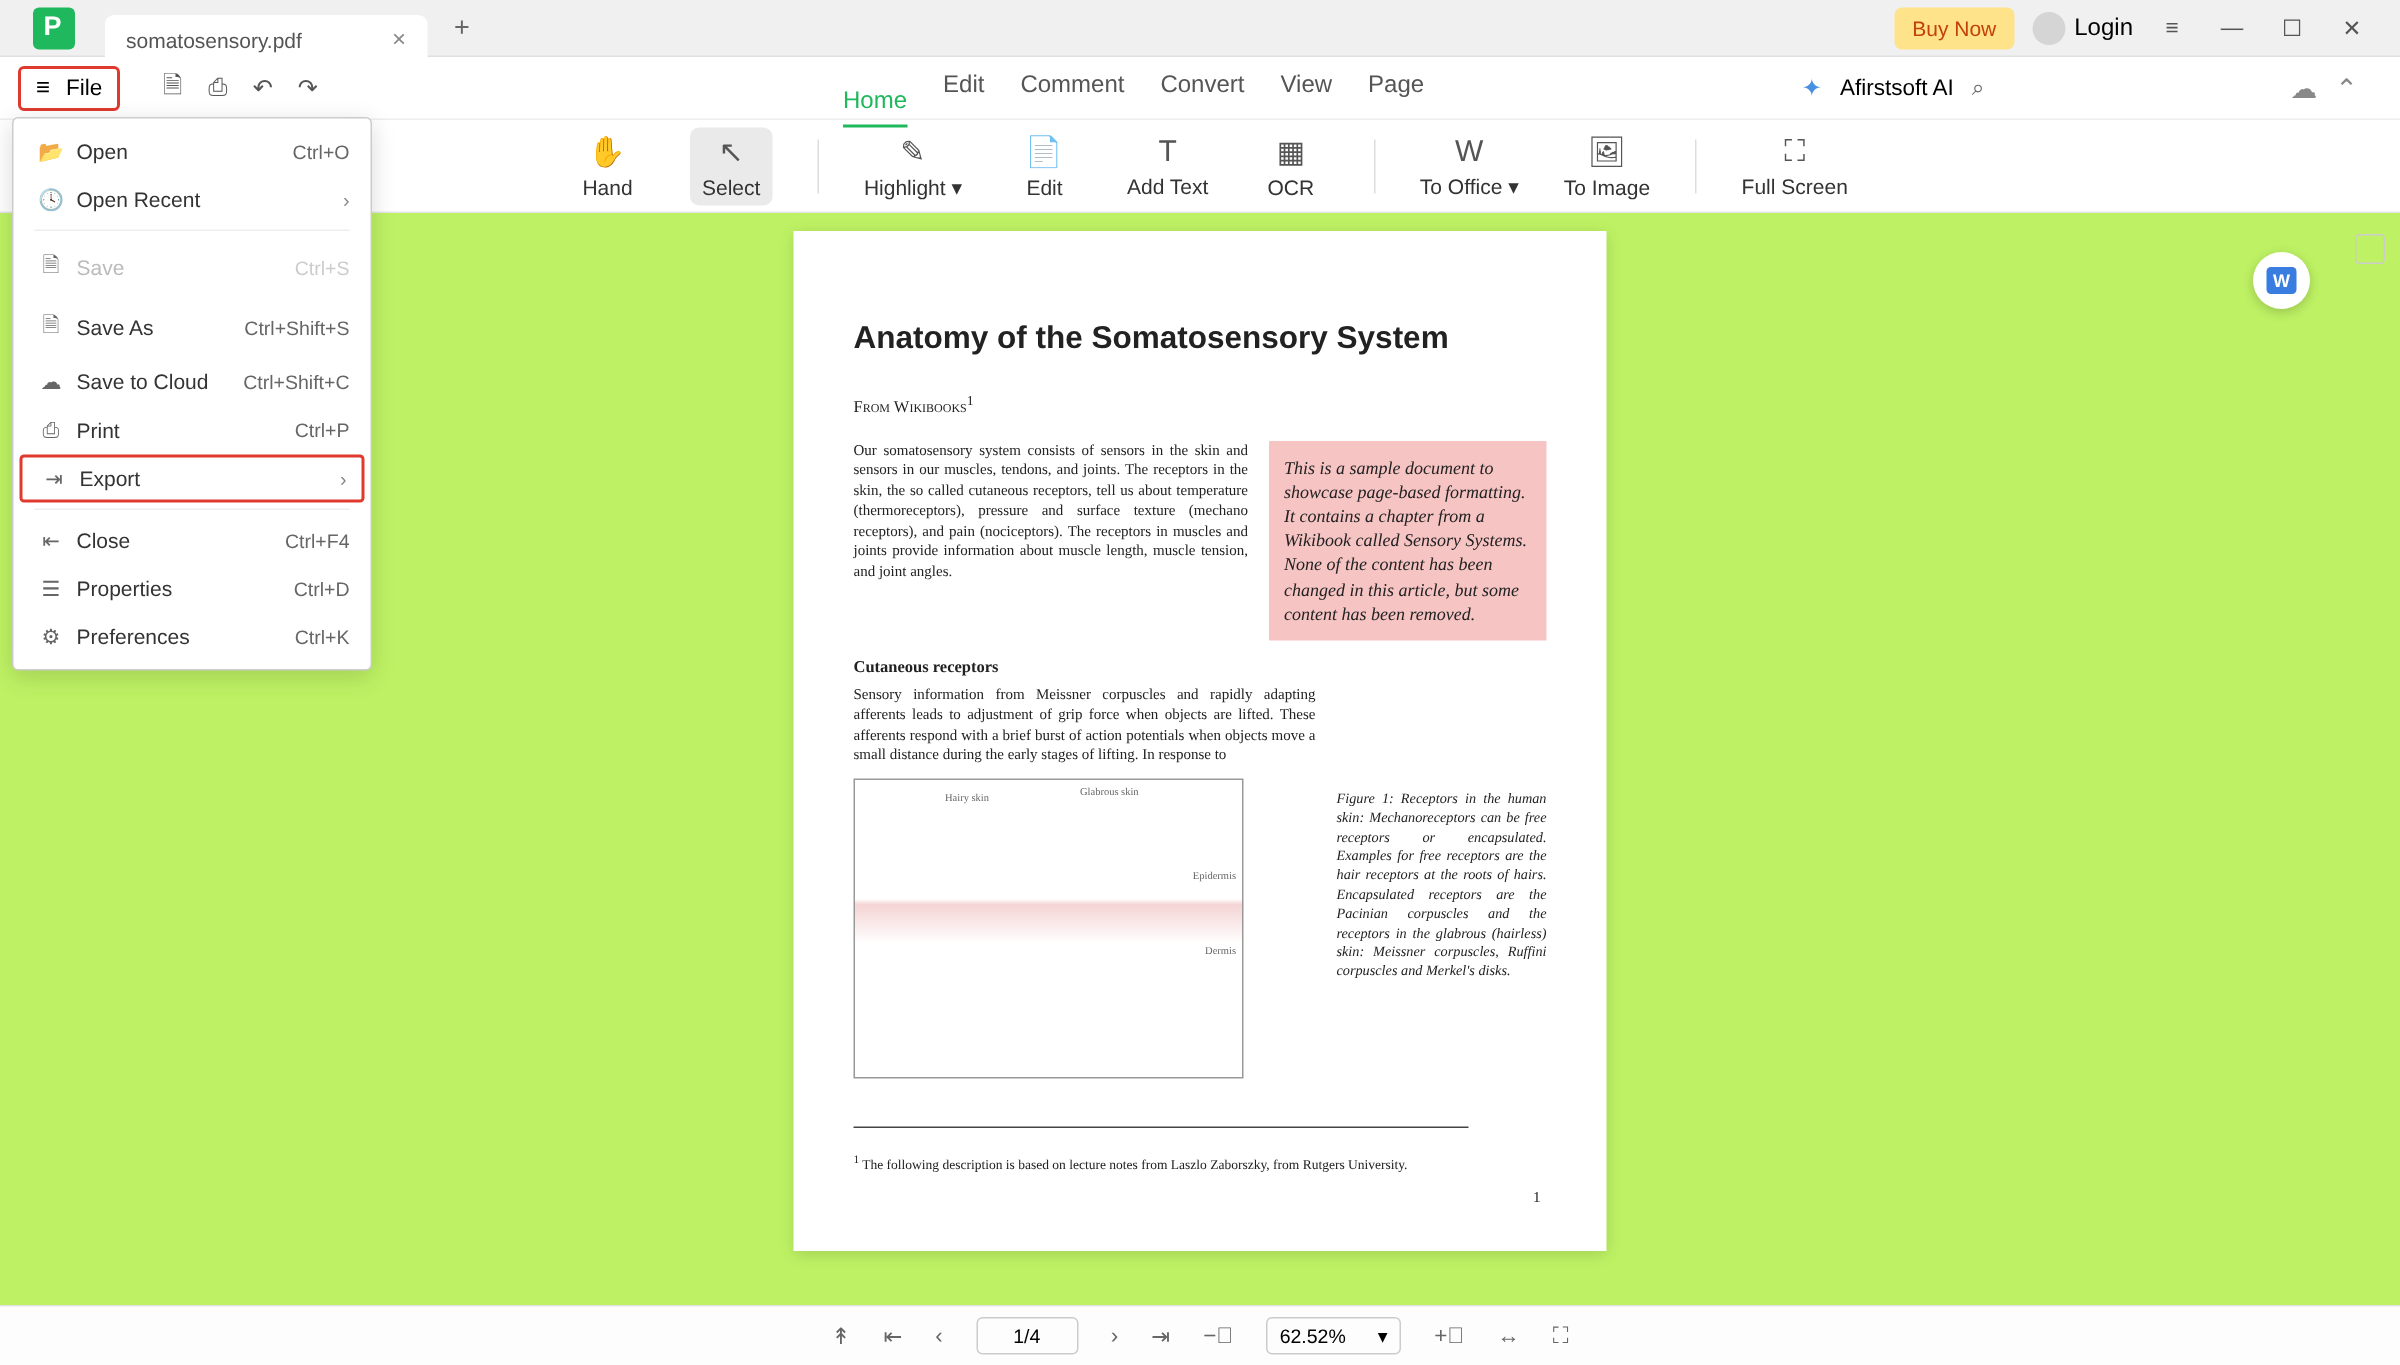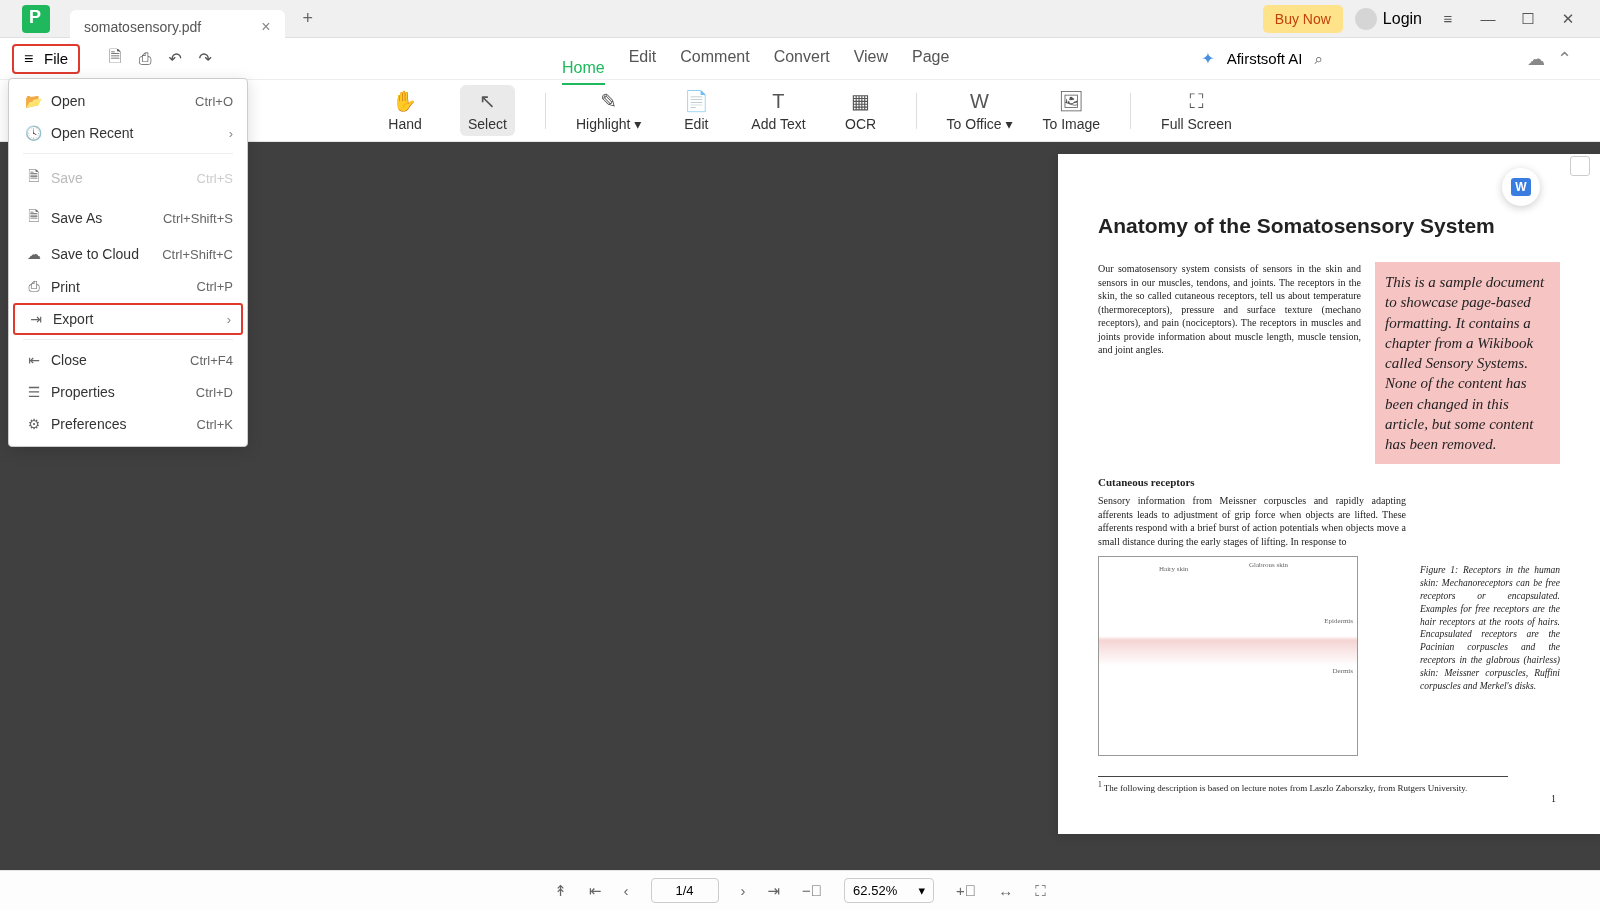--- a/index.html
+++ b/index.html
@@ -125,61 +125,61 @@
   font-size: 14px;
   color: #333;
 }
 .ribbon-item.selected { background: #eaeaea; border-radius: 6px; padding: 4px 8px; }
 .ribbon-icon { font-size: 20px; color: #555; }
 .sep-v { width: 1px; height: 36px; background: #ddd; }
 .doc-area {
   position: absolute;
   top: 142px;
   left: 0; right: 0; bottom: 40px;
-  background: #404040;
-  display: flex;
-  justify-content: flex-end;
+  background: #bef264;
+  display: flex;
+  justify-content: center;
   padding-top: 12px;
   overflow: hidden;
 }
 .page {
   width: 542px;
   height: 680px;
   background: #fff;
   box-shadow: 0 2px 10px rgba(0,0,0,0.15);
   padding: 60px 40px 30px 40px;
   font-family: Georgia, serif;
   color: #222;
   position: relative;
 }
 .page h1 { font-family: Arial, sans-serif; font-size: 21px; margin-bottom: 24px; }
 .src { font-variant: small-caps; font-size: 11px; margin-bottom: 16px; }
 .body-text { font-size: 10px; text-align: justify; line-height: 1.35; }
 .sidebar-box {
   background: #f7c4c4;
   padding: 10px;
-  font-size: 15px;
+  font-size: 12px;
   font-style: italic;
   line-height: 1.35;
 }
 .col-wrap { display: flex; gap: 14px; }
 .col-left { flex: 1; }
 .col-right { width: 185px; }
 .subhead { font-weight: bold; font-size: 11px; margin: 12px 0 6px 0; }
 .figbox {
   width: 260px; height: 200px;
   border: 1px solid #999;
   margin-top: 8px;
   background: linear-gradient(180deg,#fff 0%, #fff 40%, #f5d4d4 42%, #fff 55%);
   position: relative;
   font-size: 7px;
   color: #666;
 }
 .figcap { font-size: 9.5px; font-style: italic; text-align: justify; line-height: 1.35; }
-.footnote { font-size: 9px; margin-top: 20px; border-top: 0.5px solid #444; padding-top: 3px; width: 410px;}
+.footnote { font-size: 9px; margin-top: 32px; border-top: 0.5px solid #444; padding-top: 16px; width: 410px;}
 .pagenum { position: absolute; bottom: 30px; right: 44px; font-size: 10px; }
 .floating-w {
   position: absolute;
   top: 168px; right: 60px;
   width: 38px; height: 38px;
   background: #fff;
   border-radius: 50%;
   box-shadow: 0 2px 8px rgba(0,0,0,0.2);
   display: flex; align-items: center; justify-content: center;
 }
@@ -340,20 +340,21 @@
   <div class="sep-v"></div>
   <div class="ribbon-item">
     <span class="ribbon-icon">⛶</span>
     <span>Full Screen</span>
   </div>
 </div>
 
 <div class="doc-area">
   <div class="page">
     <h1>Anatomy of the Somatosensory System</h1>
+    <div class="src"><span>From Wikibooks</span><sup>1</sup></div>
     <div class="col-wrap">
       <div class="col-left">
         <div class="body-text">Our somatosensory system consists of sensors in the skin and sensors in our muscles, tendons, and joints. The receptors in the skin, the so called cutaneous receptors, tell us about temperature (thermoreceptors), pressure and surface texture (mechano receptors), and pain (nociceptors). The receptors in muscles and joints provide information about muscle length, muscle tension, and joint angles.</div>
       </div>
       <div class="col-right">
         <div class="sidebar-box">This is a sample document to showcase page-based formatting. It contains a chapter from a Wikibook called Sensory Systems. None of the content has been changed in this article, but some content has been removed.</div>
       </div>
     </div>
     <div class="subhead">Cutaneous receptors</div>
     <div class="col-wrap">

